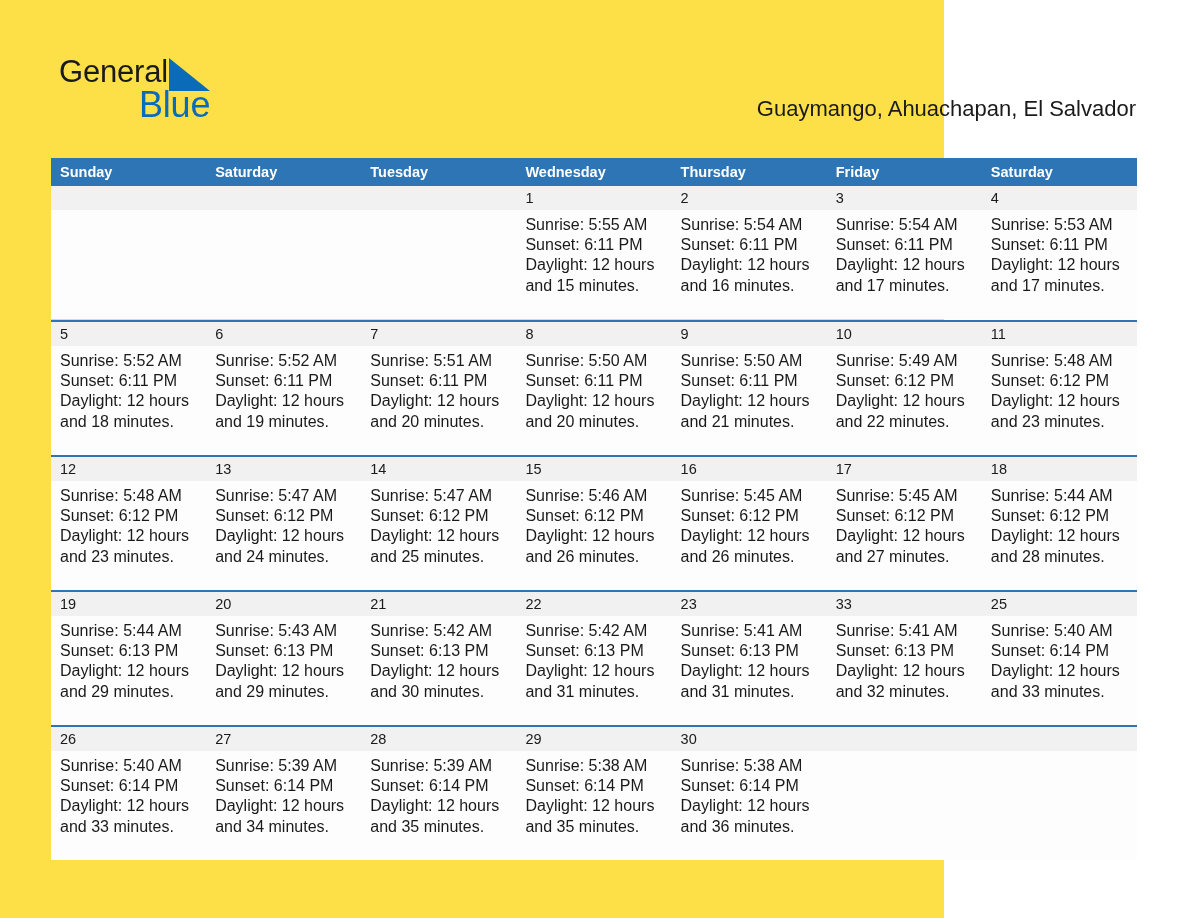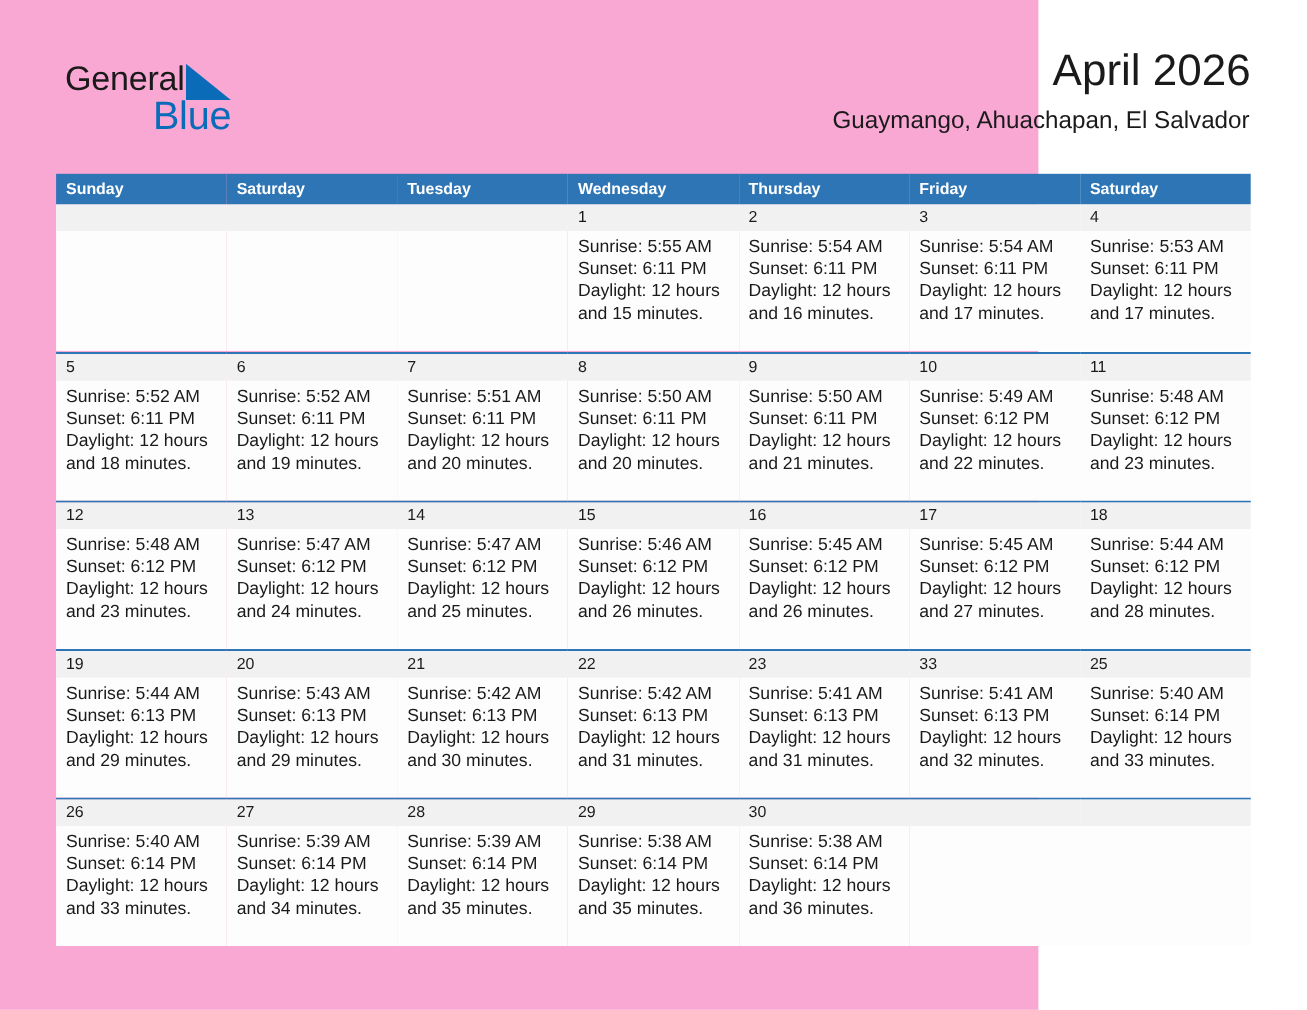--- a/index.html
+++ b/index.html
@@ -13,21 +13,21 @@
     height: 918px;
     font-family: "Liberation Sans", sans-serif;
     color: #1a1a1a;
     overflow: hidden;
   }
 
   .page {
     position: relative;
     width: 944px;
     height: 918px;
-    background: #f9a8d4;
+    background: #fde047;
   }
 
   
   .header {
     position: absolute;
     left: 51px;
     top: 40px;
     width: 1086px;
     height: 105px;
   }
@@ -155,21 +155,20 @@
     <div class="logo">
       <div class="logo-row1">
         <span class="logo-general">General</span>
         <svg class="logo-triangle" viewBox="0 0 41 33">
           <polygon points="0,0 41,33 0,33" fill="#0a6cb8"></polygon>
         </svg>
       </div>
       <span class="logo-blue">Blue</span>
     </div>
 
-    <div class="title">April 2026</div>
     <div class="subtitle">Guaymango, Ahuachapan, El Salvador</div>
   </div>
 
   <table class="calendar">
     <colgroup>
       <col>
         <col>
         <col>
         <col>
         <col>

